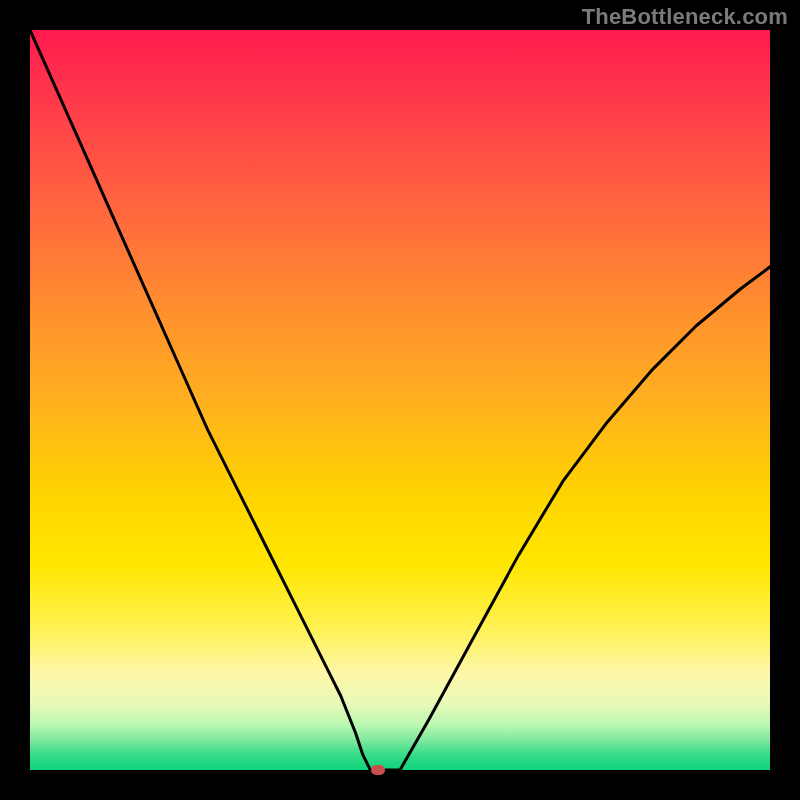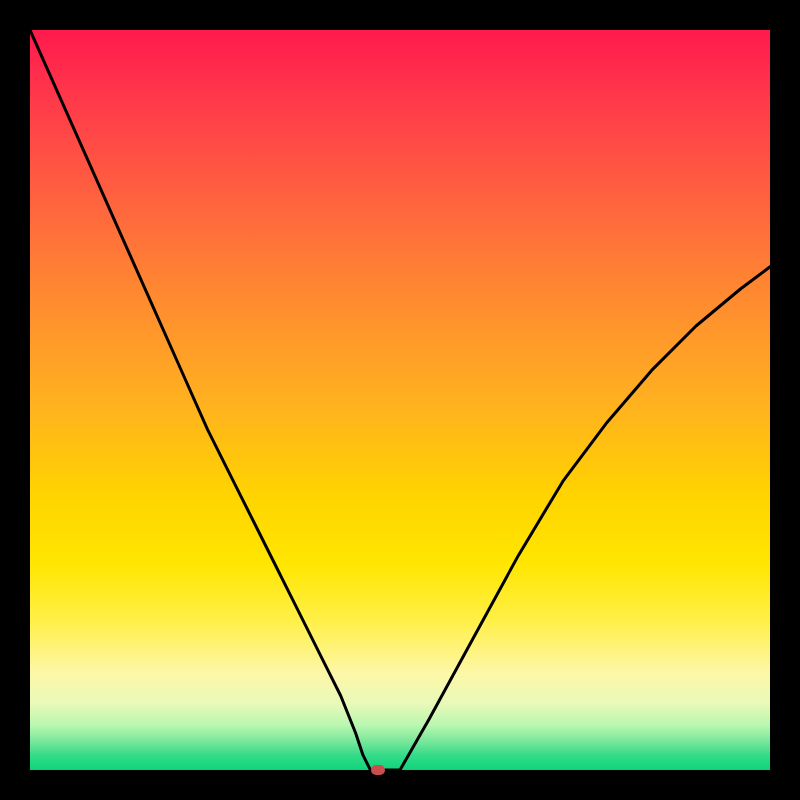--- a/index.html
+++ b/index.html
@@ -66,20 +66,21 @@
     height: 10px;
     border-radius: 5px;
     background: #c94f4f;
     transform: translate(-50%, -50%);
   }
 </style>
 </head>
 <body>
 
 <div class="frame">
+  <div class="watermark">TheBottleneck.com</div>
 
   <div class="plot">
     <svg class="curve" viewBox="0 0 740 740" preserveAspectRatio="none">
       <path id="curve-path" fill="none" stroke="#000000" stroke-width="3" stroke-linecap="round" stroke-linejoin="round" d="M0.0 0.0 L29.6 66.6 L59.2 133.2 L88.8 199.8 L118.4 266.4 L148.0 333.0 L177.6 399.6 L207.2 458.8 L236.8 518.0 L266.4 577.2 L296.0 636.4 L310.8 666.0 L325.6 703.0 L333.0 725.2 L340.4 740.0 L355.2 740.0 L370.0 740.0 L399.6 688.2 L444.0 606.8 L488.4 525.4 L532.8 451.4 L577.2 392.2 L621.6 340.4 L666.0 296.0 L710.4 259.0 L740.0 236.8"></path>
     </svg>
     <div id="min-marker" class="marker" style="left: 347.8px; top: 740px; background: rgb(201, 79, 79);"></div>
   </div>
 </div>
 
 </body></html>

